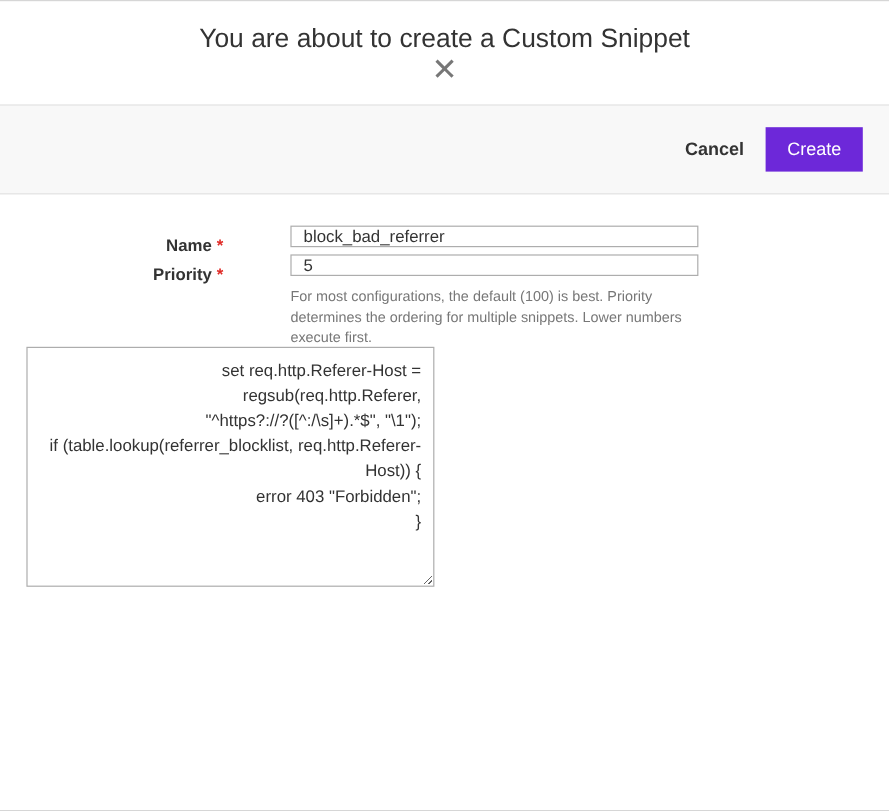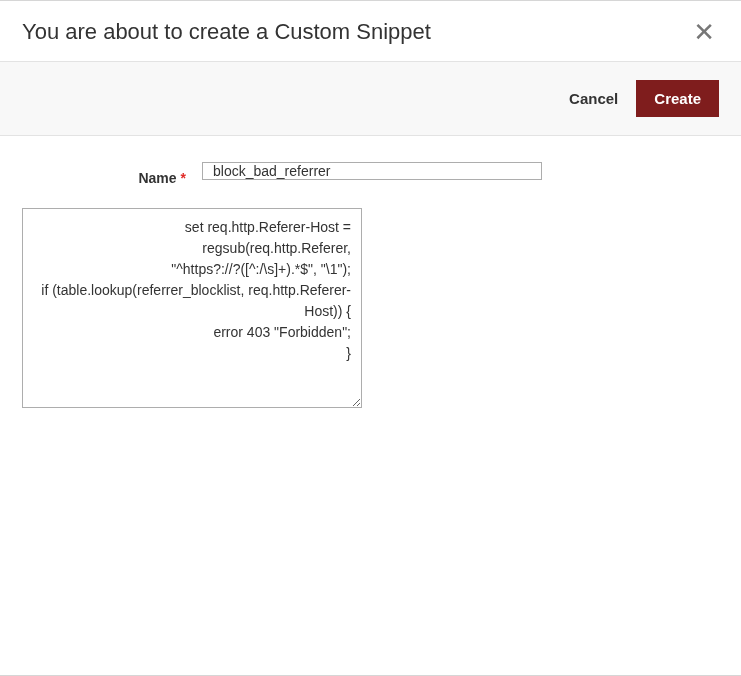--- a/index.html
+++ b/index.html
@@ -15,20 +15,21 @@
       height: 100%;
       background: #fff;
       border-top: 1px solid #d6d6d6;
       border-bottom: 1px solid #d6d6d6;
     }
     .header {
       display: flex;
       align-items: center;
       justify-content: space-between;
       padding: 18px 22px 16px 22px;
+      flex-direction: column;
     }
     .title {
       font-size: 22px;
       font-weight: 400;
       color: #333;
     }
     .close {
       font-size: 26px;
       color: #777;
       cursor: pointer;
@@ -50,34 +51,34 @@
     .btn-cancel {
       background: none;
       border: none;
       font-size: 15px;
       color: #333;
       cursor: pointer;
       font-weight: 600;
       margin-left: 48px;
     }
     .btn-create {
-      background: #7f1d1d;
+      background: #6d28d9;
       color: #fff;
       border: none;
       font-size: 15px;
-      font-weight: 700;
+      font-weight: 400;
       padding: 10px 18px;
       cursor: pointer;
     }
     .form-body {
       padding: 26px 22px 10px 22px;
     }
     .row {
       display: flex;
-      margin-bottom: 22px;
+      gap: 40px;
     }
     .label-col {
       width: 180px;
       text-align: right;
       padding-right: 16px;
       padding-top: 8px;
       font-size: 14px;
       font-weight: 600;
       color: #333;
     }
@@ -136,20 +137,29 @@
     <div class="row">
       <div class="label-col">
         <span>Name</span><span class="req">*</span>
       </div>
       <div class="input-col">
         <input type="text" class="text-input" value="block_bad_referrer" style="">
       </div>
     </div>
 
 
+    <div class="row">
+      <div class="label-col">
+        <span>Priority</span><span class="req">*</span>
+      </div>
+      <div class="input-col">
+        <input type="text" class="text-input" value="5" style="">
+        <div class="help">For most configurations, the default (100) is best. Priority determines the ordering for multiple snippets. Lower numbers execute first.</div>
+      </div>
+    </div>
 
     <div class="row">
       <div class="input-col">
         <textarea class="textarea-input" style="">set req.http.Referer-Host = regsub(req.http.Referer,
   "^https?://?([^:/\s]+).*$", "\1");
 if (table.lookup(referrer_blocklist, req.http.Referer-Host)) {
   error 403 "Forbidden";
 }</textarea>
       </div>
     </div>

